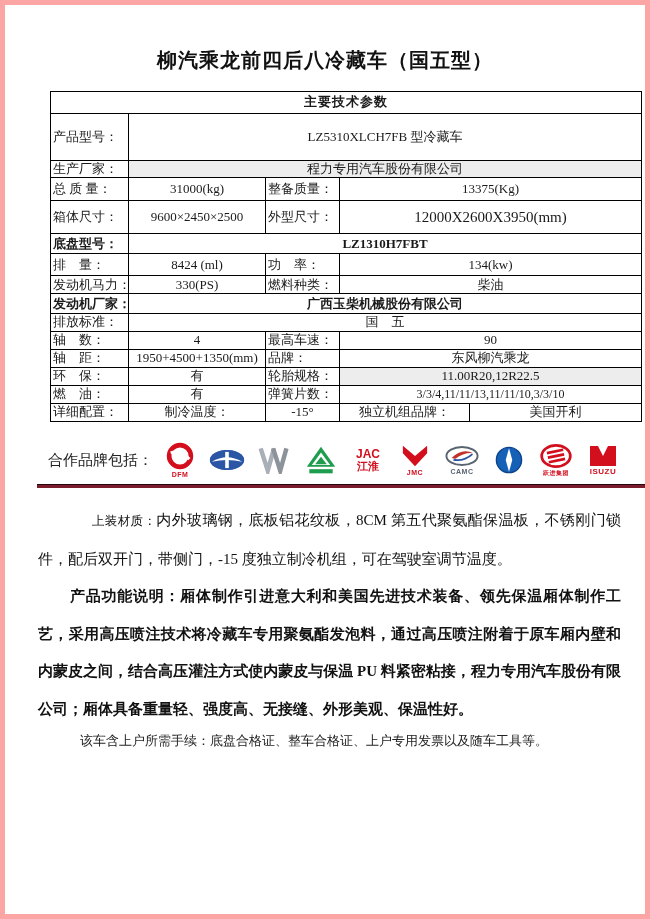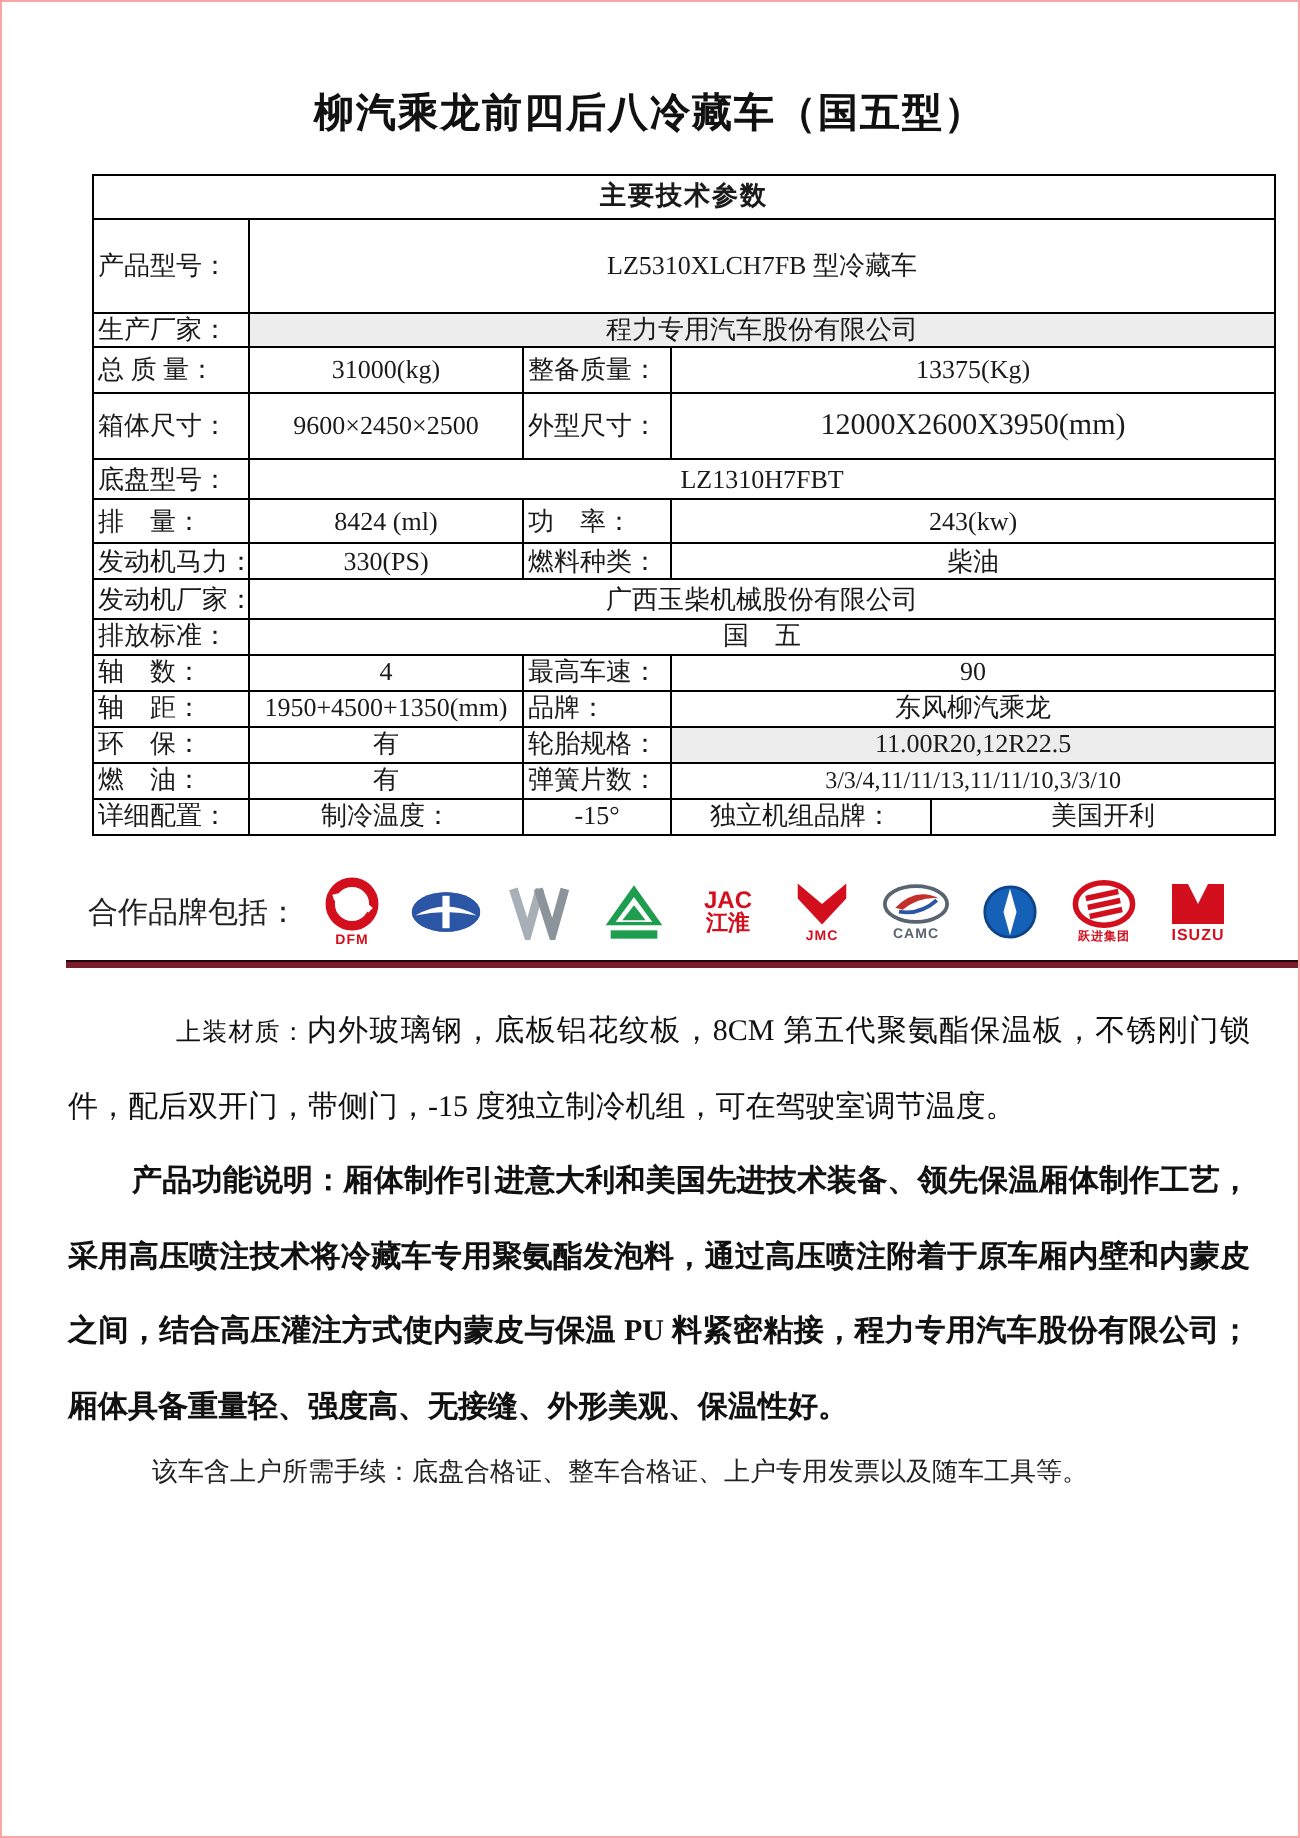--- a/index.html
+++ b/index.html
@@ -1,38 +1,38 @@
 <!DOCTYPE html>
 <html><head>
 <meta charset="utf-8">
 <style>
   html,body{margin:0;padding:0;background:#fff;}
   .page{
     position:relative;width:650px;height:919px;background:#ffffff;
-    border:1px solid #fca5a5;box-sizing:border-box;overflow:hidden;
+    border:5px solid #fca5a5;box-sizing:border-box;overflow:hidden;
     font-family:"Liberation Serif","DejaVu Serif",serif;color:#1a1a1a;
   }
   .doc-title{
     position:absolute;top:42px;left:0;right:0;text-align:center;
     font-size:20px;letter-spacing:1px;color:#111;font-weight:600;
   }
   table.spec{
     position:absolute;top:86px;left:45px;width:591px;
     border-collapse:collapse;table-layout:fixed;
   }
   table.spec td{
     border:1px solid #000;font-size:13px;line-height:1.1;
     padding:1px 2px;overflow:hidden;white-space:nowrap;color:#1a1a1a;
   }
   td.thead{color:#e60000;text-align:center;font-weight:bold;letter-spacing:1px;}
   td.lbl{text-align:left;padding-left:4px;}
   td.val{text-align:center;}
   td.shade{background:#ededed;}
   tr.h22{height:22px;} tr.h47{height:47px;} tr.h17{height:17px;}
-  tr.h23{height:23px;padding-left:44px;} tr.h33{height:33px;} tr.h20{height:20px;}
+  tr.h23{height:23px;padding-left:44px;} tr.h33{height:33px;} tr.h20{height:20px;font-weight:bold;}
   tr.h18{height:18px;margin-left:45px;}
   .brands{
     position:absolute;top:428px;left:0;right:0;height:54px;
     display:flex;align-items:center;padding-left:43px;box-sizing:border-box;
   }
   .brands-label{font-size:15px;color:#222;margin-right:10px;white-space:nowrap;}
   .logo-strip{display:flex;align-items:center;gap:13px;flex:1;}
   .logo{width:34px;display:flex;flex-direction:column;align-items:center;justify-content:flex-end;}
   .logo .cap{font-family:"Liberation Sans",sans-serif;font-weight:bold;font-size:7px;
     color:#d30f1e;line-height:8px;margin-top:1px;letter-spacing:0.5px;white-space:nowrap;}
@@ -94,21 +94,21 @@
       <td class="val" colspan="2" style="font-size:15px">12000X2600X3950(mm)</td>
     </tr>
     <tr class="h20">
       <td class="lbl">底盘型号：</td>
       <td class="val" colspan="4">LZ1310H7FBT</td>
     </tr>
     <tr class="h22">
       <td class="lbl">排　量：</td>
       <td class="val">8424 (ml)</td>
       <td class="lbl">功　率：</td>
-      <td class="val" colspan="2">243(kw)</td>
+      <td class="val" colspan="2">134(kw)</td>
     </tr>
     <tr class="h18">
       <td class="lbl">发动机马力：</td>
       <td class="val">330(PS)</td>
       <td class="lbl">燃料种类：</td>
       <td class="val" colspan="2">柴油</td>
     </tr>
     <tr class="h20">
       <td class="lbl">发动机厂家：</td>
       <td class="val" colspan="4">广西玉柴机械股份有限公司</td>

